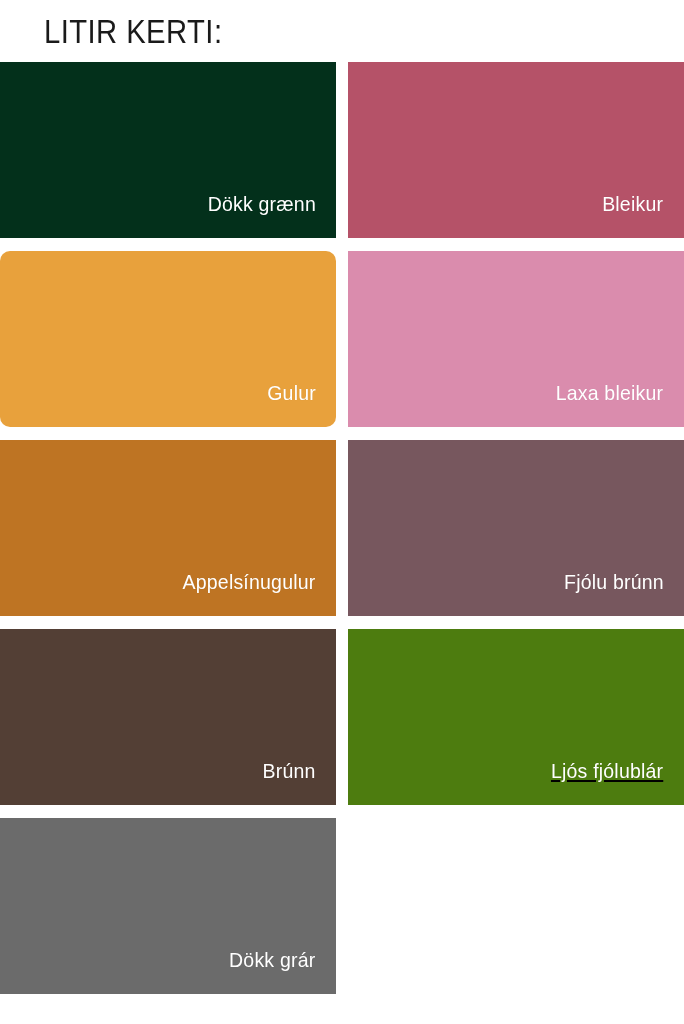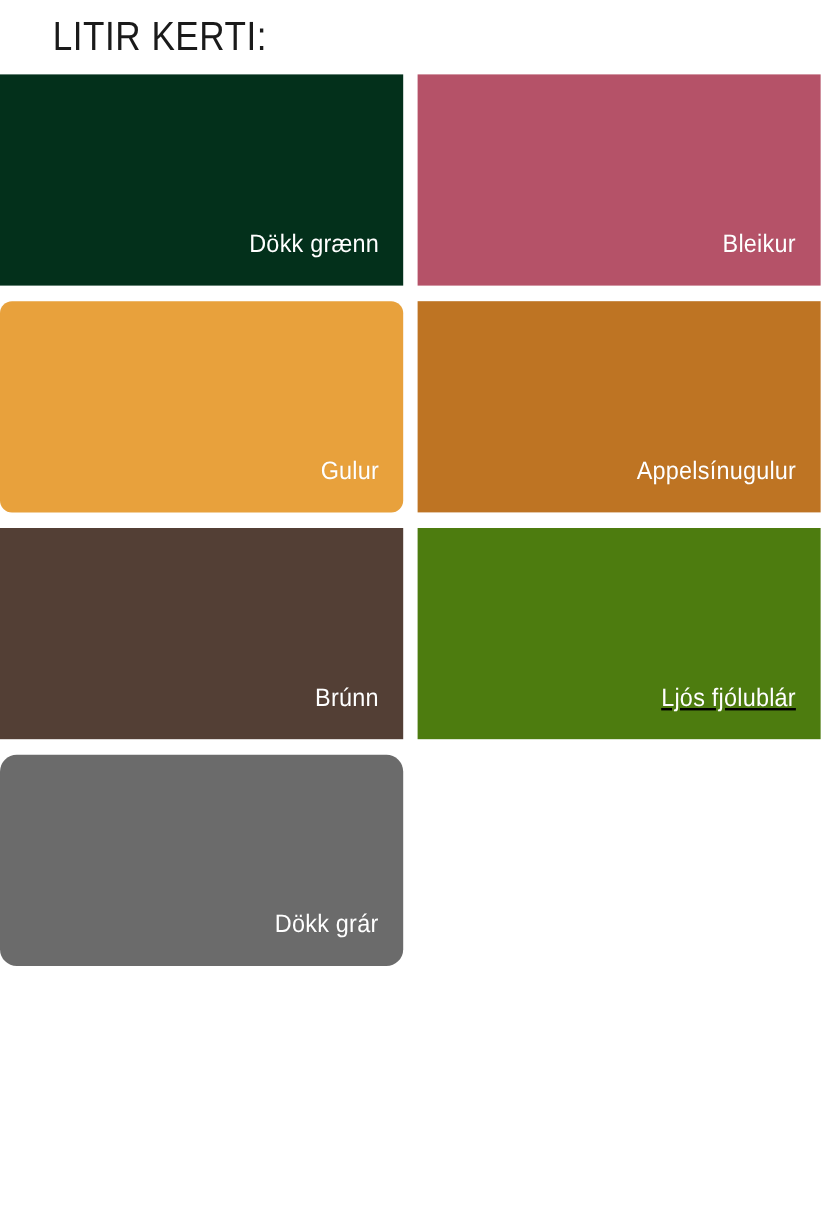--- a/index.html
+++ b/index.html
@@ -90,27 +90,33 @@
   <div class="swatch-grid">
       <div class="swatch" style="background-color: rgb(3, 48, 27);">
         <span class="swatch-label">Dökk grænn</span>
       </div>
       <div class="swatch" style="background-color: rgb(181, 82, 104); justify-content: flex-end;">
         <span class="swatch-label">Bleikur</span>
       </div>
       <div class="swatch" style="background-color: rgb(232, 161, 60); border-radius: 10px;">
         <span class="swatch-label">Gulur</span>
       </div>
+      <div class="swatch" style="background-color: rgb(218, 140, 173);">
+        <span class="swatch-label">Laxa bleikur</span>
+      </div>
       <div class="swatch" style="background-color: rgb(190, 116, 35); text-align: right;">
         <span class="swatch-label">Appelsínugulur</span>
+      </div>
+      <div class="swatch" style="background-color: rgb(119, 87, 94);">
+        <span class="swatch-label">Fjólu brúnn</span>
       </div>
       <div class="swatch" style="background-color: rgb(83, 63, 53);">
         <span class="swatch-label">Brúnn</span>
       </div>
       <div class="swatch" style="background-color: #4d7c0f; text-decoration: underline;">
         <span class="swatch-label">Ljós fjólublár</span>
       </div>
-      <div class="swatch" style="background-color: rgb(107, 107, 107); border-radius: 14px;">
+      <div class="swatch" style="background-color: rgb(107, 107, 107);">
         <span class="swatch-label">Dökk grár</span>
       </div>
     </div>
 
 </div>
 
 </body></html>

